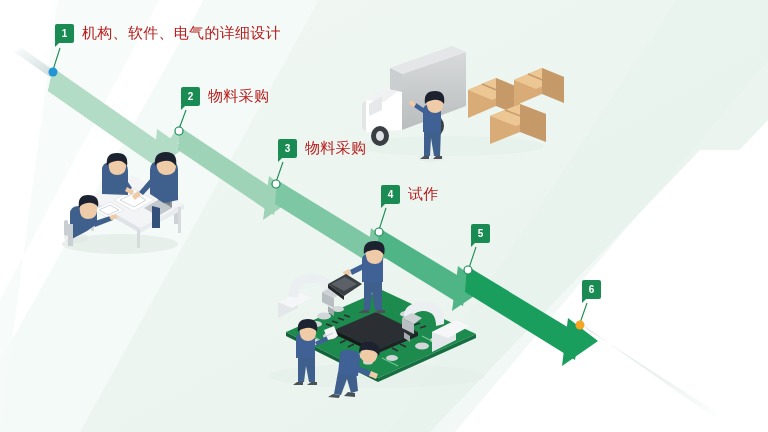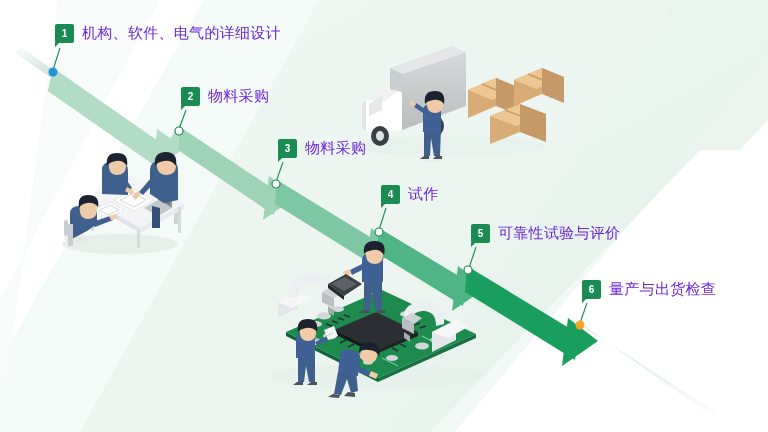--- a/index.html
+++ b/index.html
@@ -40,21 +40,21 @@
     content:"";
     position:absolute;
     left:0px; bottom:-4px;
     width:5px; height:5px;
     background:inherit;
     clip-path:polygon(0 0,100% 0,0 100%);
   }
   .step-label {
     margin-left:8px;
     font-size:15px;
-    color:#6d28d9;
+    color:#b91c1c;
     letter-spacing:0.3px;
     font-weight:500;
   }
 </style>
 </head>
 <body>
 
 <div id="stage">
 
   <svg id="bg" viewBox="0 0 768 432">
@@ -371,23 +371,21 @@
     <div class="badge" style="background:#1a8b53;">
       <span>4</span>
     </div>
     <div class="step-label">试作</div>
   </div>
 
   <div class="step" style="left:471px; top:224px;">
     <div class="badge" style="background:#1a8b53;">
       <span>5</span>
     </div>
-    <div class="step-label">可靠性试验与评价</div>
   </div>
 
   <div class="step" style="left:582px; top:280px;">
     <div class="badge" style="background:#1a8b53;">
       <span>6</span>
     </div>
-    <div class="step-label">量产与出货检查</div>
   </div>
 
 </div>
 
 </body></html>

